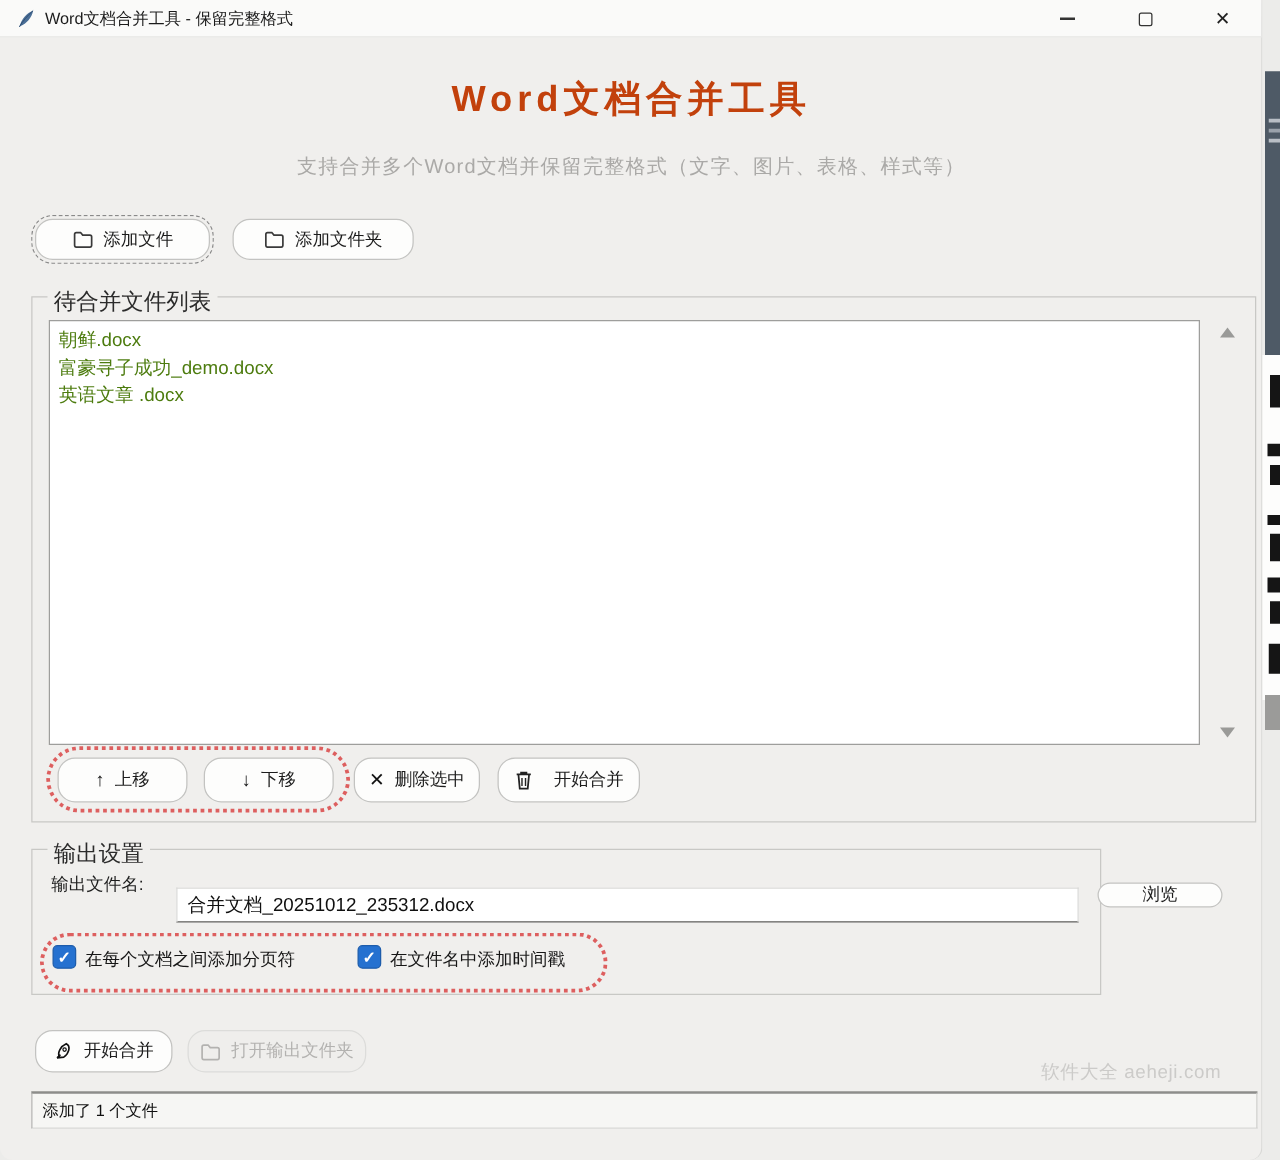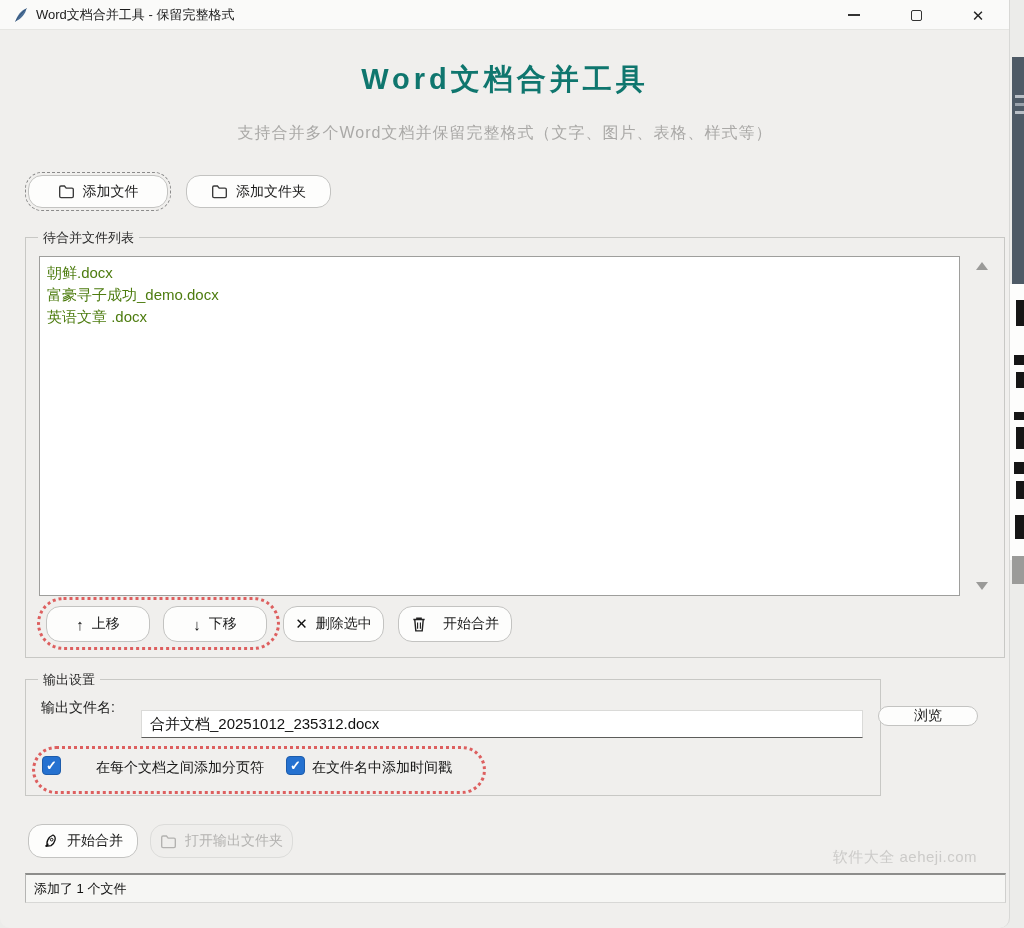--- a/index.html
+++ b/index.html
@@ -18,41 +18,41 @@
   .titlebar .title-text { font-size:13px; color:#1b1b1b; }
   .win-controls { position:absolute; right:0; top:0; height:30px; display:flex; }
   .win-btn { width:62px; height:30px; display:flex; align-items:center; justify-content:center;
     color:#333; font-size:15px; cursor:default; }
   .win-btn .min-glyph { display:block; width:12px; height:1.5px; background:#333; }
   .win-btn .max-glyph { display:block; width:11px; height:11px; border:1.5px solid #333; border-radius:2px; }
   .win-btn .close-glyph { font-size:15px; color:#222; line-height:1; }
 
   
   .main-title { position:absolute; left:0; top:60px; width:1010px; text-align:center;
-    font-size:29px; font-weight:bold; color:#0f766e; letter-spacing:4px; }
+    font-size:29px; font-weight:bold; color:#c2410c; letter-spacing:4px; }
   .subtitle { position:absolute; left:0; top:123px; width:1010px; text-align:center;
     font-size:16px; color:#aaa9a7; letter-spacing:1px; }
 
   
   .btn { position:absolute; height:33px; background:#fdfdfc; border:1px solid #c3c3c1;
     border-radius:14px; display:flex; align-items:center; justify-content:center; gap:8px;
     font-size:14px; color:#1c1c1c; cursor:pointer; }
   .btn svg { flex:0 0 auto; }
   .btn.focused { outline:1px dashed #8a8a8a; outline-offset:2px; }
   .btn.disabled { color:#b3b2b0; background:#efeeec; border-color:#dcdcda; }
   .btn.disabled svg path { stroke:#b3b2b0; }
 
   
   #btn-add-file  { left:28px;  top:175px; width:140px; }
   #btn-add-folder{ left:186px; top:175px; width:145px; }
 
   
   .groupbox { position:absolute; border:1px solid #c8c8c5; }
   .groupbox .group-label { position:absolute; top:-9px; left:12px; background:#f0efed;
-    padding:0 5px; font-size:13px; color:#2b2b2b; }
+    padding:0 5px; font-size:18px; color:#2b2b2b; }
   #group-files  { left:25px; top:237px; width:980px; height:421px; }
   #group-output { left:25px; top:679px; width:856px; height:117px; }
 
   
   .listbox { position:absolute; left:13px; top:18px; width:921px; height:340px;
     background:#ffffff; border:1px solid #9e9e9c; padding:5px 7px; overflow:hidden; }
   .list-item { font-size:15px; color:#4d7c0f; line-height:22px; white-space:pre; cursor:default; }
 
   
   .scrollbar { position:absolute; right:14px; top:18px; width:16px; height:340px; }
@@ -78,21 +78,21 @@
   .entry { position:absolute; left:115px; top:30px; width:722px; height:28px;
     background:#ffffff; border:1px solid #dadad8; border-bottom:1px solid #5c5c5a;
     font-size:15px; color:#101010; padding:0 8px; font-family:"Liberation Sans", sans-serif; }
   #btn-browse { left:878px; top:706px; width:100px; height:20px; }
   .checkbox { position:absolute; width:19px; height:19px; border-radius:4px;
     background:#2571d0; border:1px solid #1d5cab; display:flex; align-items:center;
     justify-content:center; cursor:pointer; }
   .checkbox .check-glyph { color:#fff; font-size:13px; font-weight:bold; line-height:1; }
   .cb-label { position:absolute; font-size:14px; color:#161616; white-space:nowrap; cursor:default; }
   #cb1 { left:42px; top:756px; }
-  #cb1-label { left:68px; top:759px;margin-left:28px; }
+  #cb1-label { left:68px; top:759px; }
   #cb2 { left:286px; top:756px; }
   #cb2-label { left:312px; top:759px; }
 
   
   #btn-start { left:28px; top:824px; width:110px; height:34px; }
   #btn-open-folder { left:150px; top:824px; width:143px; height:34px; }
 
   
   .watermark { position:absolute; right:32px; top:848px; font-size:15px; color:#cccbc9;
     letter-spacing:0.5px; }

